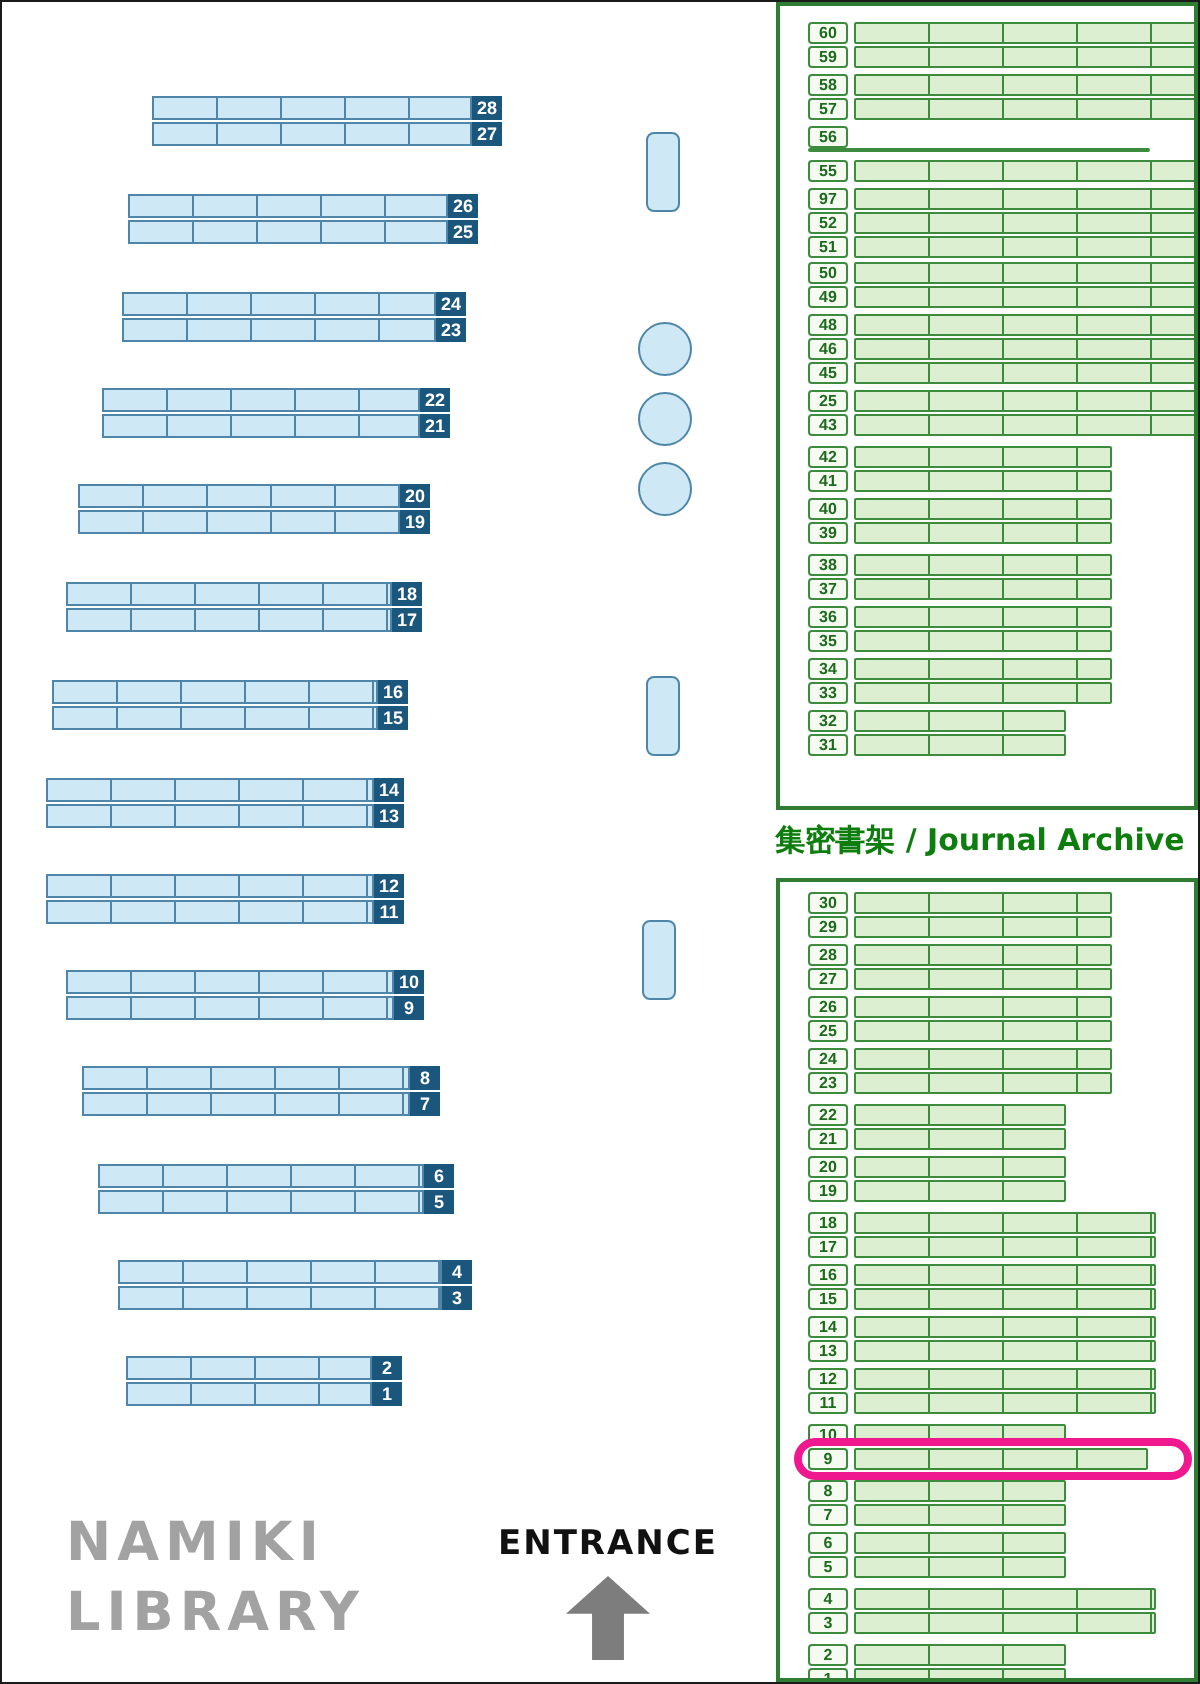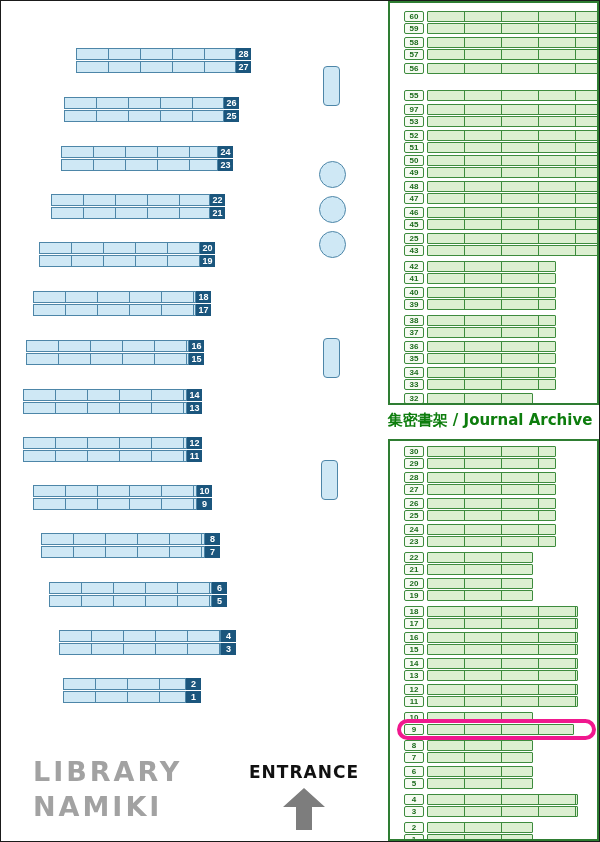--- a/index.html
+++ b/index.html
@@ -231,58 +231,50 @@
         <div class="arch-bar" style="width: 171px;"></div>
       </div>
       <div class="arch-row" style="margin-bottom: 1px;">
         <div class="arch-num">58</div>
         <div class="arch-bar" style="width: 171px;"></div>
       </div>
       <div class="arch-row" style="margin-bottom: 3px;">
         <div class="arch-num">57</div>
         <div class="arch-bar" style="width: 171px;"></div>
       </div>
-      <div class="arch-row" style="margin-bottom: 16px;">
+      <div class="arch-row" style="margin-bottom: 6px; flex-direction: column;">
         <div class="arch-num">56</div>
         <div class="arch-bar" style="width: 171px;"></div>
       </div>
       <div class="arch-row" style="margin-bottom: 3px;">
         <div class="arch-num">55</div>
         <div class="arch-bar" style="width: 171px;"></div>
       </div>
       <div class="arch-row" style="margin-bottom: 1px;">
         <div class="arch-num">97</div>
-        <div class="arch-bar" style="width: 171px;"></div>
-      </div>
-      <div class="arch-row" style="margin-bottom: 3px;">
-        <div class="arch-num">53</div>
         <div class="arch-bar" style="width: 171px;"></div>
       </div>
       <div class="arch-row" style="margin-bottom: 1px;">
         <div class="arch-num">52</div>
         <div class="arch-bar" style="width: 171px;"></div>
       </div>
       <div class="arch-row" style="margin-bottom: 2px;">
         <div class="arch-num">51</div>
         <div class="arch-bar" style="width: 171px;"></div>
       </div>
       <div class="arch-row" style="margin-bottom: 1px;">
         <div class="arch-num">50</div>
         <div class="arch-bar" style="width: 171px;"></div>
       </div>
       <div class="arch-row" style="margin-bottom: 3px;">
         <div class="arch-num">49</div>
         <div class="arch-bar" style="width: 171px;"></div>
       </div>
       <div class="arch-row" style="margin-bottom: 1px;">
         <div class="arch-num">48</div>
-        <div class="arch-bar" style="width: 171px;"></div>
-      </div>
-      <div class="arch-row" style="margin-bottom: 3px;">
-        <div class="arch-num">47</div>
         <div class="arch-bar" style="width: 171px;"></div>
       </div>
       <div class="arch-row" style="margin-bottom: 1px;">
         <div class="arch-num">46</div>
         <div class="arch-bar" style="width: 171px;"></div>
       </div>
       <div class="arch-row" style="margin-bottom: 3px;">
         <div class="arch-num">45</div>
         <div class="arch-bar" style="width: 171px;"></div>
       </div>
@@ -462,19 +454,19 @@
         <div class="arch-num">2</div>
         <div class="arch-bar" style="width: 106px;"></div>
       </div>
       <div class="arch-row" style="margin-bottom: 3px;">
         <div class="arch-num">1</div>
         <div class="arch-bar" style="width: 106px;"></div>
       </div>
     </div>
 
   <div class="library-title">
+    <div>NAMIKI</div>
     <div>LIBRARY</div>
-    <div>NAMIKI</div>
   </div>
 
   <div class="entrance-label">ENTRANCE</div>
   <div class="entrance-arrow"></div>
 </div>
 
 </body></html>

